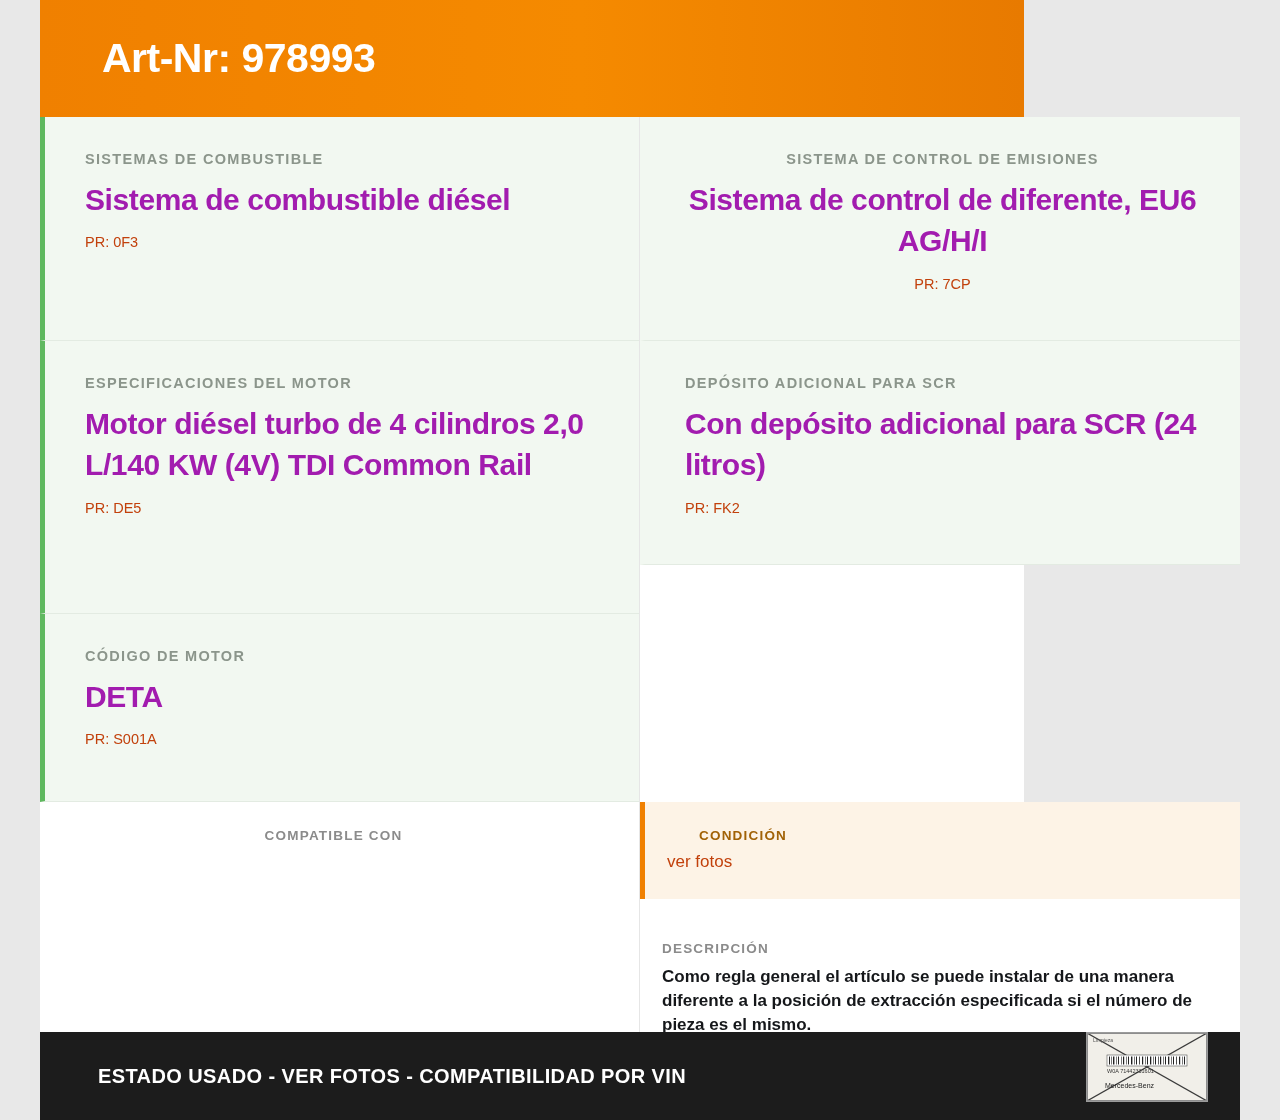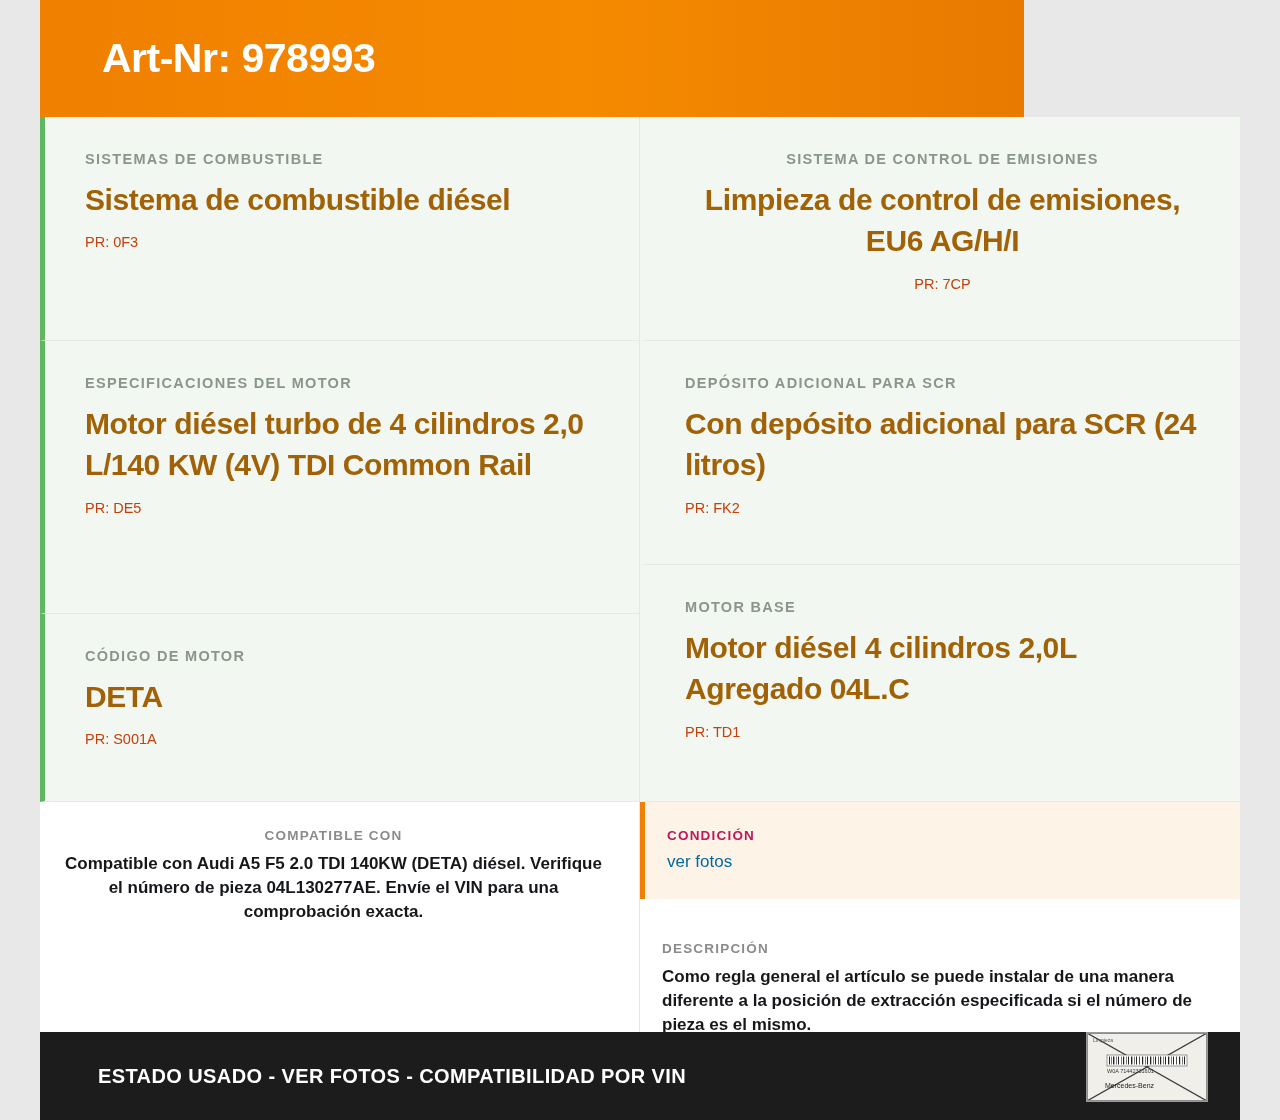--- a/index.html
+++ b/index.html
@@ -71,21 +71,21 @@
     font-size: 14.5px;
     font-weight: bold;
     letter-spacing: 1.3px;
     color: #8b958b;
     text-transform: uppercase;
     margin-bottom: 12px;
   }
   .card-value {
     font-size: 30px;
     font-weight: bold;
-    color: #a16207;
+    color: #a21caf;
     line-height: 1.38;
     letter-spacing: -0.4px;
   }
   .card-pr {
     margin-top: 14px;
     font-size: 14.5px;
     color: #c2410c;
   }
 
   
@@ -133,24 +133,24 @@
     color: #15171a;
     line-height: 1.42;
   }
   .condition {
     background: #fdf3e6;
     border-left: 5px solid #f08000;
     height: 97px;
     padding: 26px 34px 20px 22px;
     box-sizing: border-box;
   }
-  .condition .block-label { color: #be185d; }
+  .condition .block-label { color: #a16207; margin-left: 32px; }
   .condition .cond-value {
     font-size: 17px;
-    color: #0369a1;
+    color: #c2410c;
     font-weight: normal;
   }
   .desc {
     padding: 26px 34px 20px 22px;
     box-sizing: border-box;
     margin-top: 16px;
   }
   .desc .block-text { font-weight: bold; }
 
   
@@ -215,44 +215,38 @@
           <div class="card-value">DETA</div>
           <div class="card-pr">PR: S001A</div>
         </div>
 
       </div>
 
       <div class="col">
 
         <div class="card plain h-d">
           <div class="card-label">SISTEMA DE CONTROL DE EMISIONES</div>
-          <div class="card-value">Limpieza de control de emisiones, EU6 AG/H/I</div>
+          <div class="card-value">Sistema de control de diferente, EU6 AG/H/I</div>
           <div class="card-pr">PR: 7CP</div>
         </div>
 
         <div class="card plain h-e">
           <div class="card-label">DEPÓSITO ADICIONAL PARA SCR</div>
           <div class="card-value">Con depósito adicional para SCR (24 litros)</div>
           <div class="card-pr">PR: FK2</div>
         </div>
 
-        <div class="card plain h-f">
-          <div class="card-label">MOTOR BASE</div>
-          <div class="card-value">Motor diésel 4 cilindros 2,0L Agregado 04L.C</div>
-          <div class="card-pr">PR: TD1</div>
-        </div>
 
       </div>
     </div>
 
     <div class="lower">
       <div class="lower-left">
         <div class="block">
           <div class="block-label">COMPATIBLE CON</div>
-          <div class="block-text">Compatible con Audi A5 F5 2.0 TDI 140KW (DETA) diésel. Verifique el número de pieza 04L130277AE. Envíe el VIN para una comprobación exacta.</div>
         </div>
       </div>
       <div class="lower-right">
         <div class="condition">
           <div class="block-label">CONDICIÓN</div>
           <div class="cond-value">ver fotos</div>
         </div>
         <div class="desc">
           <div class="block-label">DESCRIPCIÓN</div>
           <div class="block-text">Como regla general el artículo se puede instalar de una manera diferente a la posición de extracción especificada si el número de pieza es el mismo.</div>

